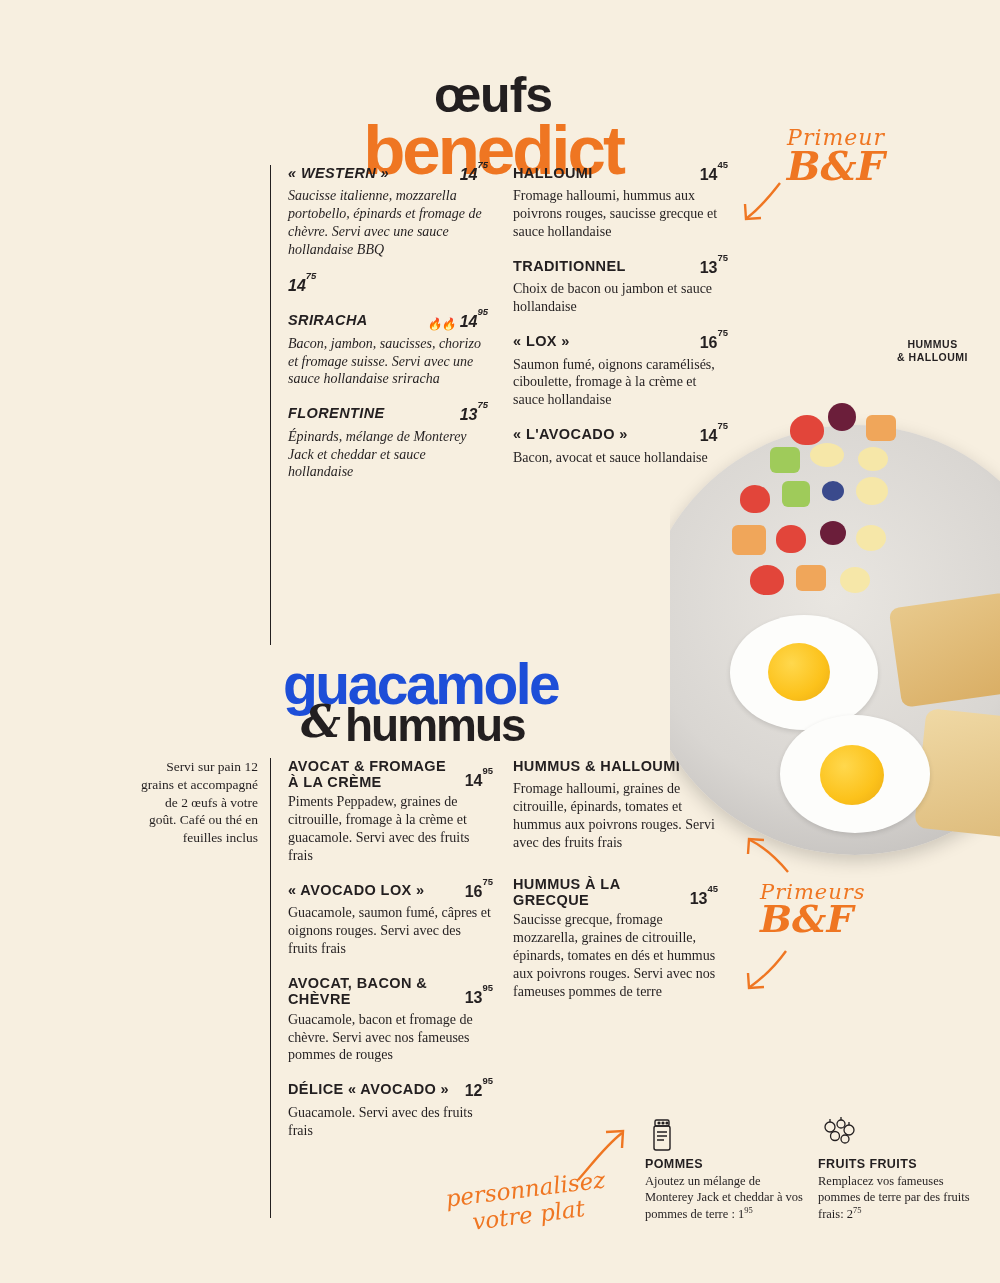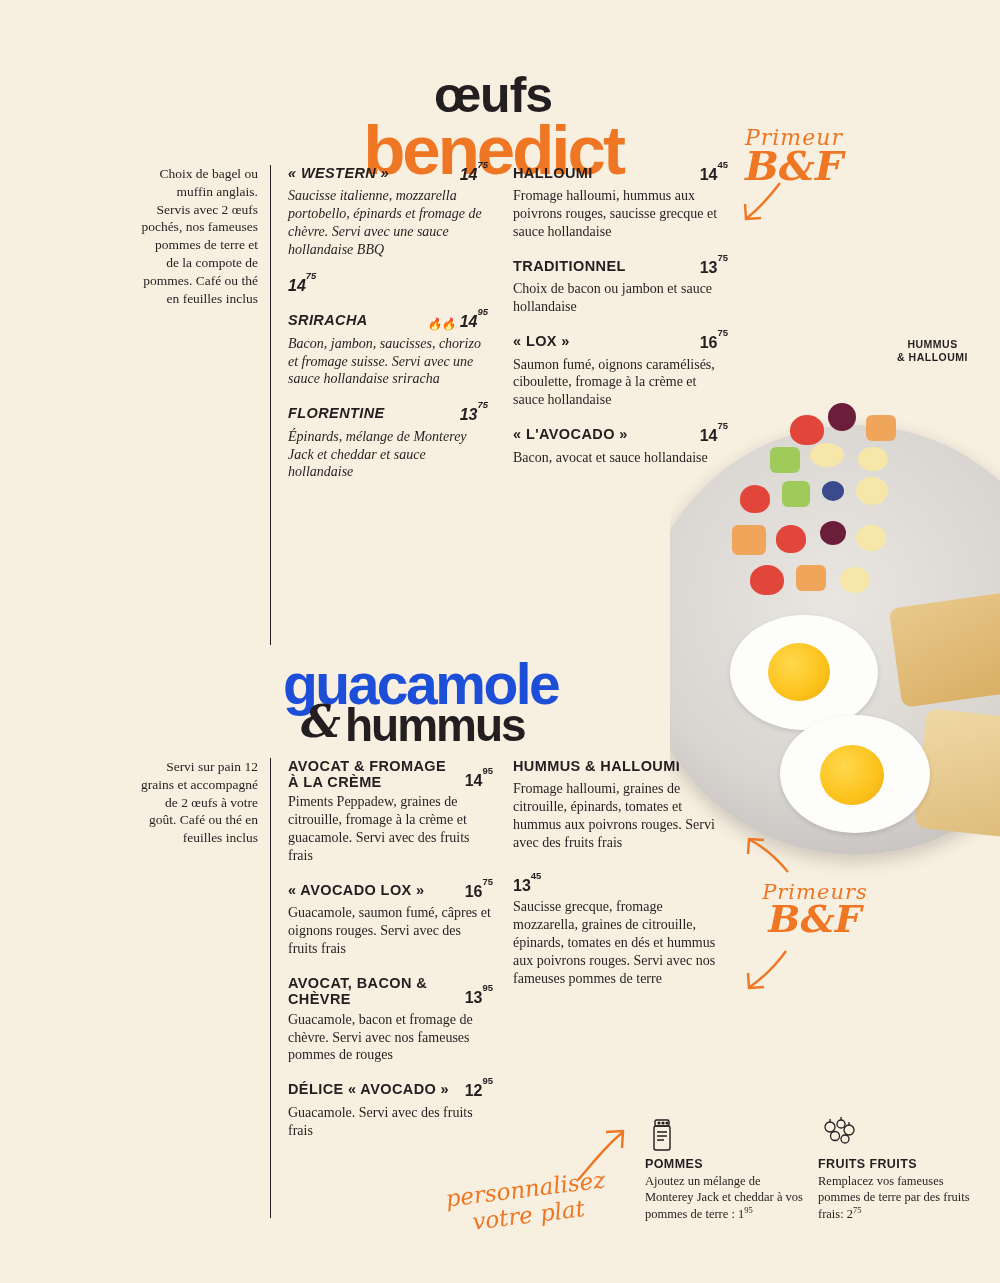--- a/index.html
+++ b/index.html
@@ -156,27 +156,27 @@
     font-size:10.5px;font-weight:700;letter-spacing:.5px;
     line-height:1.25;text-align:center;color:#231f20;
   }
 
   
   .script{
     font-family:"DejaVu Serif", serif;
     font-style:italic;
     color:#ef7622;
   }
-  .primeur1{position:absolute;left:745px;top:125px;width:140px;text-align:left;}
+  .primeur1{position:absolute;left:745px;top:125px;width:140px;text-align:right;}
   .primeur1 .sm{font-size:22px;letter-spacing:1px;}
   .primeur1 .bf{
     font-family:"DejaVu Serif", serif;font-style:italic;font-weight:700;
     font-size:40px;color:#ef7622;line-height:1;margin-top:-4px;
   }
-  .primeur2{position:absolute;left:740px;top:880px;width:150px;text-align:center;}
+  .primeur2{position:absolute;left:760px;top:880px;width:150px;text-align:left;}
   .primeur2 .sm{font-size:21px;letter-spacing:1px;}
   .primeur2 .bf{
     font-family:"DejaVu Serif", serif;font-style:italic;font-weight:700;
     font-size:38px;color:#ef7622;line-height:1;margin-top:-4px;
   }
   .arrow{position:absolute;stroke:#ef7622;fill:none;stroke-width:2.4;}
 
   .perso{
     position:absolute;left:432px;top:1176px;width:190px;
     font-family:"DejaVu Serif", serif;font-style:italic;
@@ -202,21 +202,20 @@
 </head>
 <body>
 
 <div class="page">
 
   <div class="sec1-title">
     <div class="oeufs">œufs</div>
     <div class="benedict">benedict</div>
   </div>
 
-  <div class="blurb" id="blurb1">Choix de bagel ou muffin anglais. Servis avec 2 œufs pochés, nos fameuses pommes de terre et de la compote de pommes. Café ou thé en feuilles inclus</div>
   <div class="vrule" id="vrule1"></div>
 
   <div class="col" id="colA">
 
     <div class="item">
       <div class="item-head">
         <span class="item-name">« WESTERN »</span>
         <span class="price"><span>14</span><sup>75</sup></span>
       </div>
       <div class="desc">Saucisse italienne, mozzarella portobello, épinards et fromage de chèvre. Servi avec une sauce hollandaise BBQ</div>
@@ -328,20 +327,21 @@
     <div class="item">
       <div class="item-head">
         <span class="item-name">HUMMUS &amp; HALLOUMI</span>
         <span class="price"><span>14</span><sup>95</sup></span>
       </div>
       <div class="desc">Fromage halloumi, graines de citrouille, épinards, tomates et hummus aux poivrons rouges. Servi avec des fruits frais</div>
     </div>
 
     <div class="item" style="margin-top:24px;">
       <div class="item-head">
+        <span class="item-name">HUMMUS À LA GRECQUE</span>
         <span class="price"><span>13</span><sup>45</sup></span>
       </div>
       <div class="desc">Saucisse grecque, fromage mozzarella, graines de citrouille, épinards, tomates en dés et hummus aux poivrons rouges. Servi avec nos fameuses pommes de terre</div>
     </div>
   </div>
 
   <div class="photo">
     <div class="plate"></div>
     <div class="toast"></div>
     <div class="toast2"></div>

